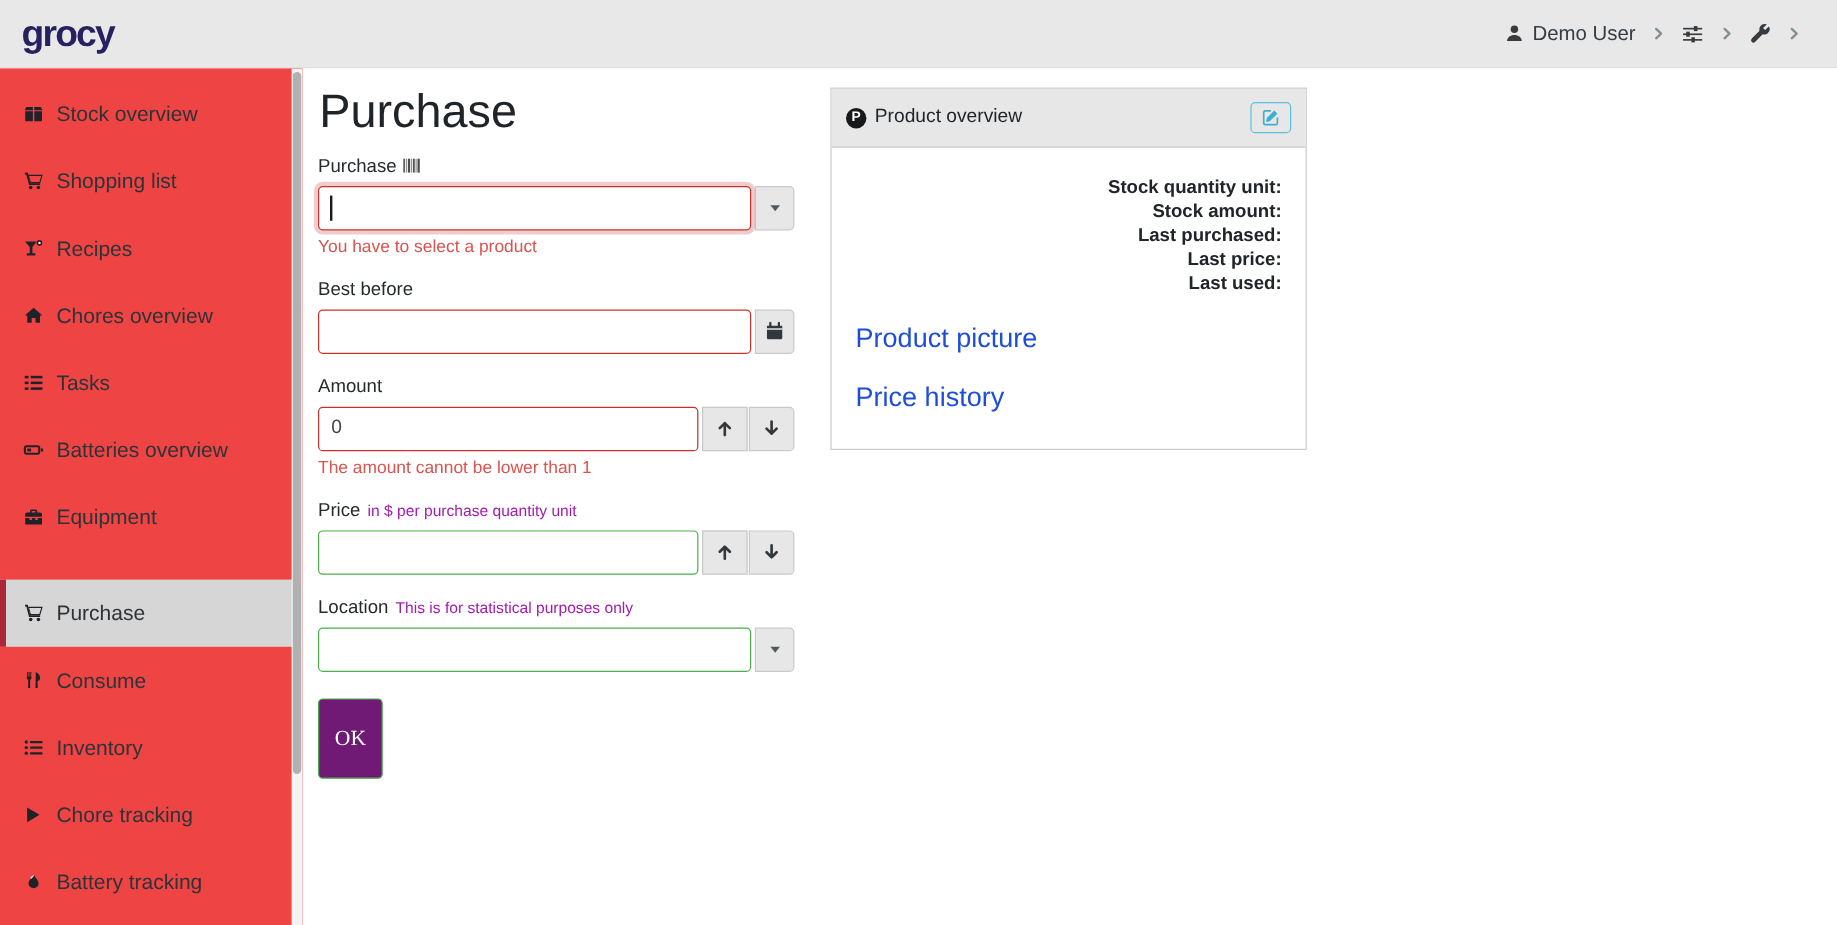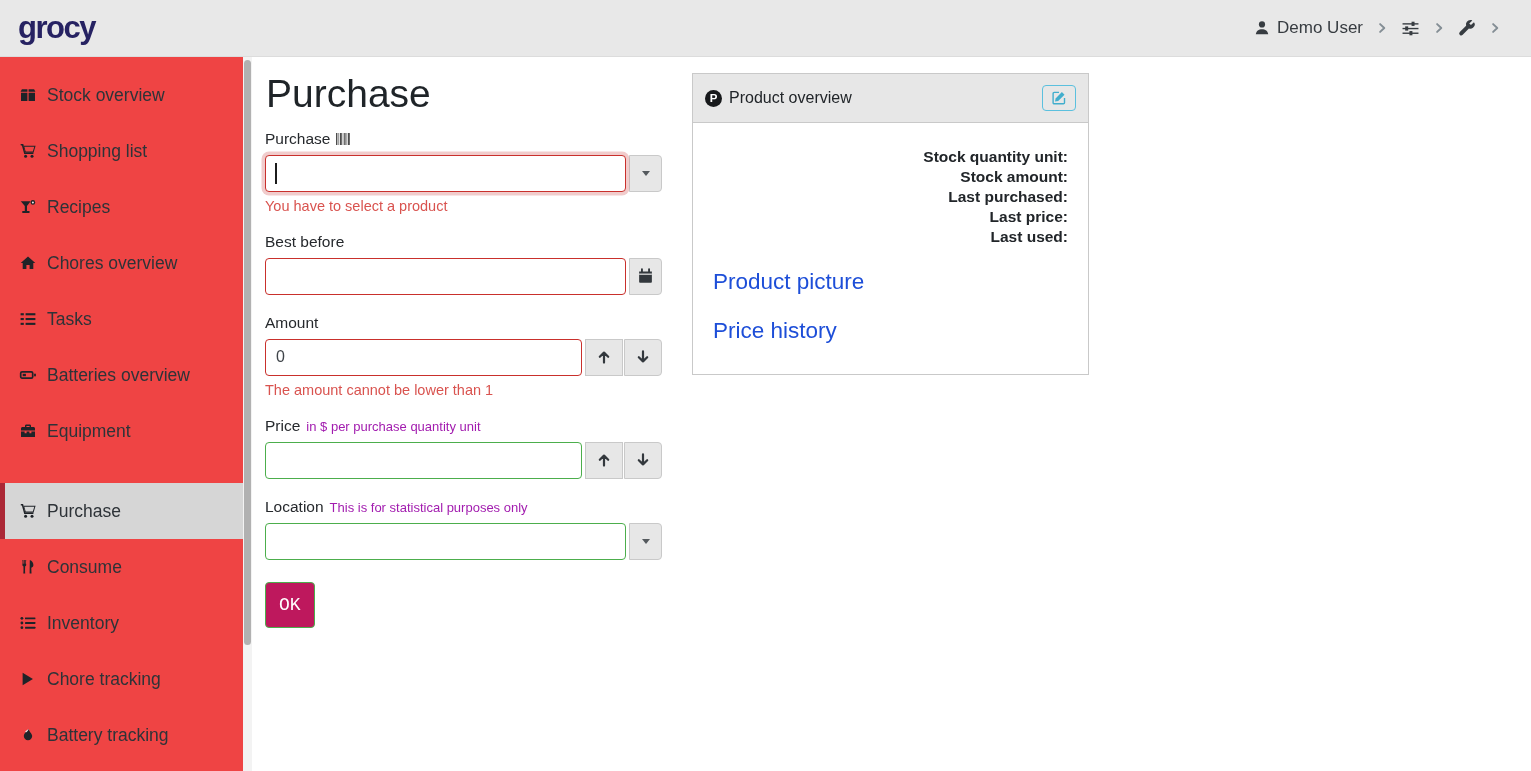--- a/index.html
+++ b/index.html
@@ -47,21 +47,21 @@
   .app-btn.single { width:33px; border-radius:0 4px 4px 0; }
   .app-btn.step { width:38px; }
   .app-btn.step.first { border-radius:0; margin-left:3px; }
   .app-btn.step.last { border-radius:0 4px 4px 0; margin-left:1px; }
   .caret-down { width:0; height:0; border-left:4.5px solid transparent; border-right:4.5px solid transparent; border-top:5.5px solid #555a5e; }
 
   .err { color:#d9534f; font-size:14.5px; margin-top:6px; }
   .chk-row { display:flex; align-items:center; gap:7px; margin-top:5px; font-size:15.5px; color:#26292d; }
   .chk-row input { width:14px; height:14px; accent-color:#fff; }
 
-  .btn-ok { display:inline-block; background:#be185d; border:1px solid #4cae4c; color:#fff; font-size:18px; font-family:Liberation Mono, monospace; padding:12px 13px; border-radius:4px; cursor:pointer; margin-top:3px; }
+  .btn-ok { display:inline-block; background:#701a75; border:1px solid #4cae4c; color:#fff; font-size:18px; font-family:Liberation Serif, serif; padding:22px 13px; border-radius:4px; cursor:pointer; margin-top:3px; }
 
   
   .card { width:397px; margin-left:30px; margin-top:16px; border:1px solid #c9c9c9; background:#fff; }
   .card-hd { background:#e7e7e7; border-bottom:1px solid #c9c9c9; height:49px; display:flex; align-items:center; padding:0 12px; }
   .card-hd-title { display:flex; align-items:center; gap:7px; font-size:16px; color:#212529; }
   .p-badge { width:17px; height:17px; background:#17191b; color:#fff; border-radius:50%; font-size:11.5px; font-weight:700; display:flex; align-items:center; justify-content:center; }
   .btn-edit { margin-left:auto; width:34px; height:26px; border:1px solid #5bc0de; border-radius:4px; background:transparent; display:flex; align-items:center; justify-content:center; color:#41aecd; cursor:pointer; }
   .card-bd { padding:14px 20px 28px 20px; }
   .ov-line { font-size:15.5px; font-weight:700; color:#212529; line-height:20px;text-align:right; }
   .ov-line:first-child { margin-top:10px; }

